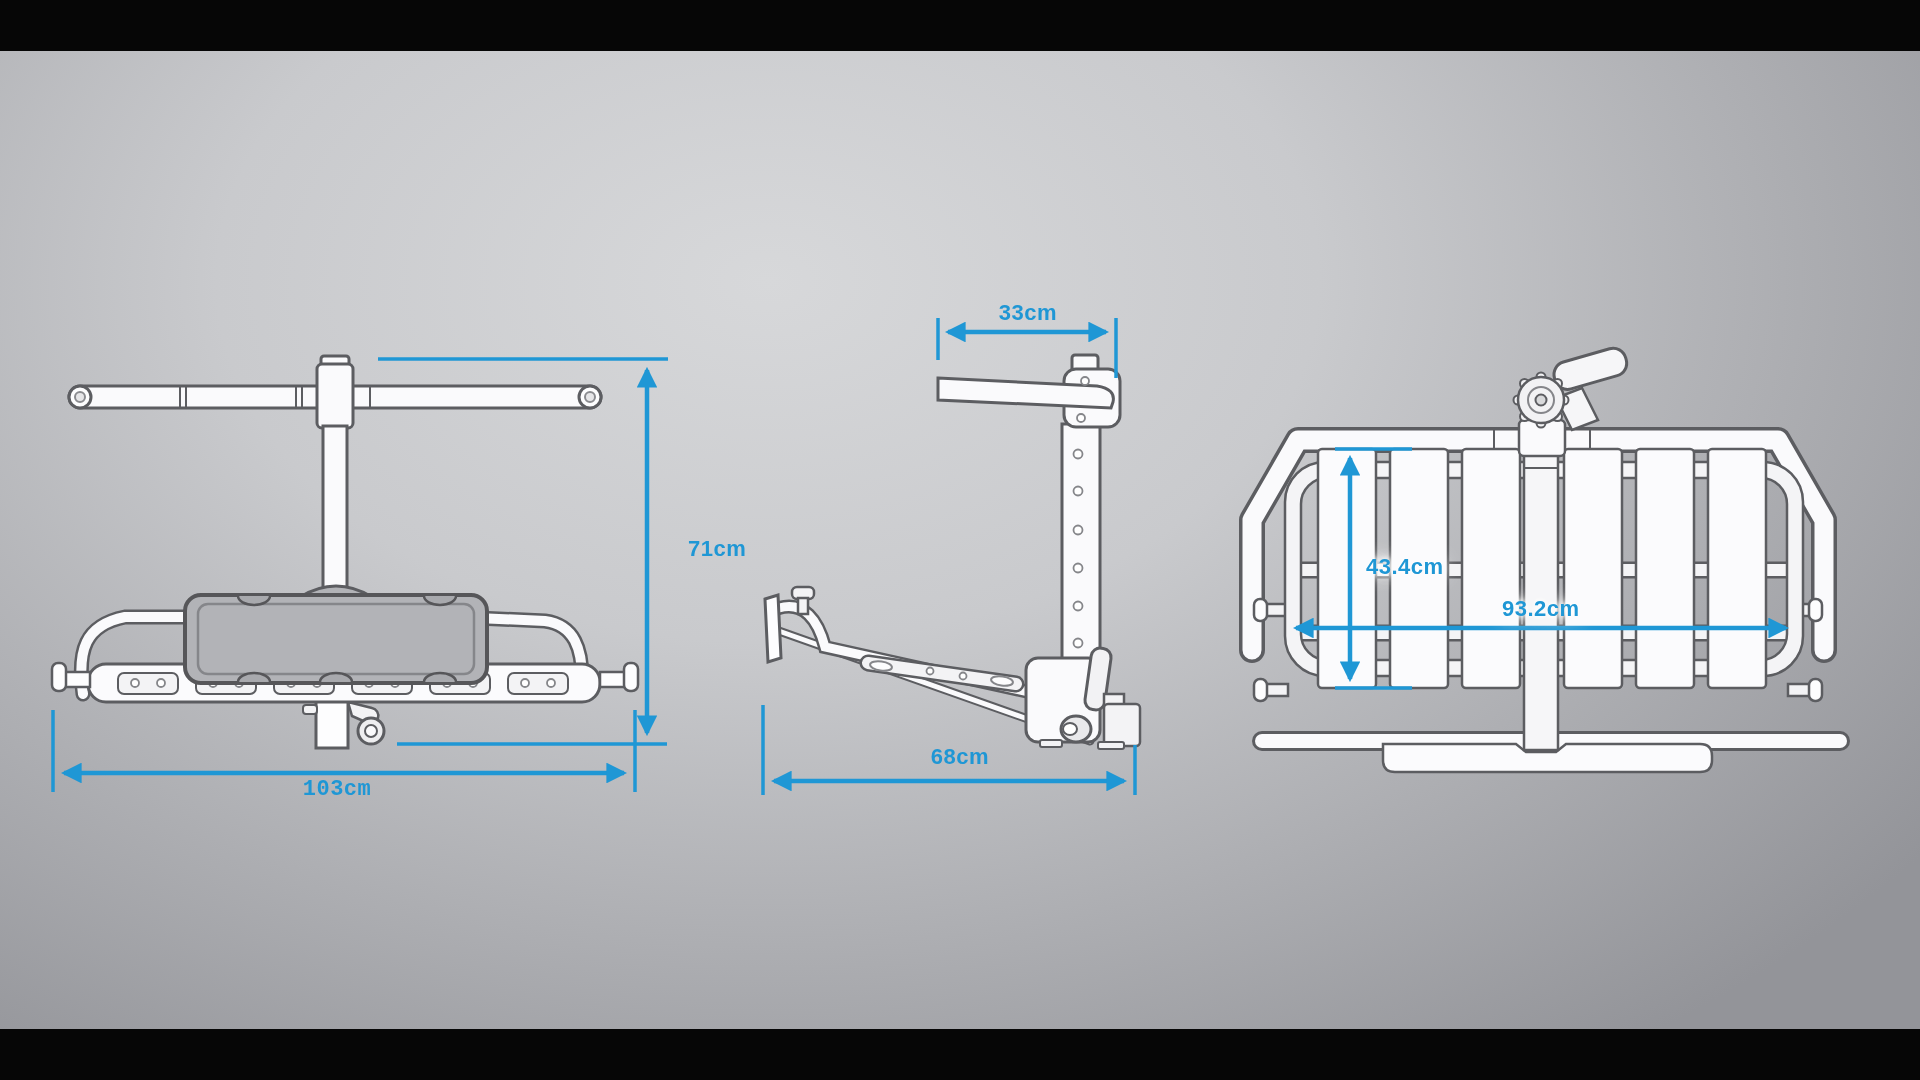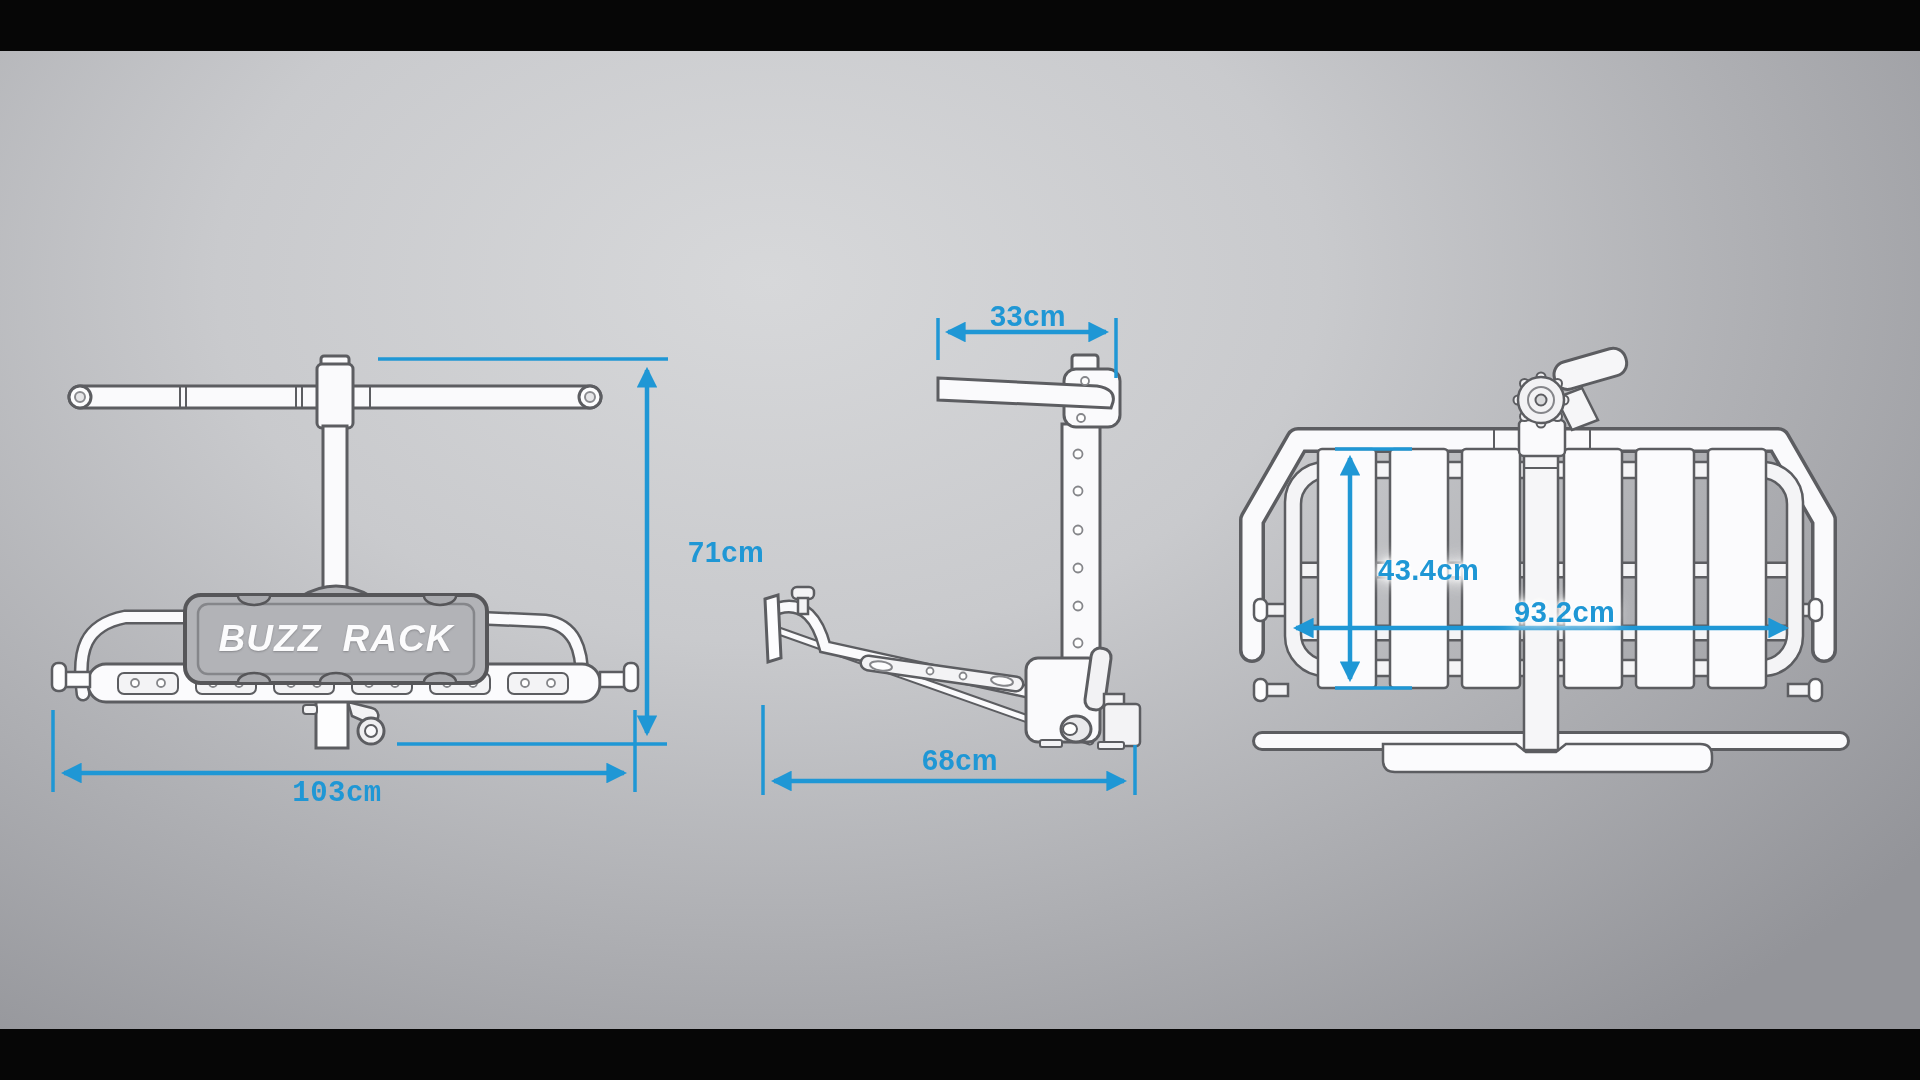--- a/index.html
+++ b/index.html
@@ -6,25 +6,25 @@
   .stage{
     position:relative;width:1920px;height:1080px;overflow:hidden;
     background:radial-gradient(1450px 950px at 40% 26%, #d7d8da 0%, #c9cacd 38%, #adaeb2 70%, #939499 100%);
     font-family:"Liberation Sans", sans-serif;
   }
   .letterbox{position:absolute;left:0;width:1920px;background:#060606;}
   .letterbox.top{top:0;height:51px;}
   .letterbox.bottom{top:1029px;height:51px;}
   svg.draw{position:absolute;left:0;top:0;}
   .dim{
-    position:absolute;font-weight:bold;font-size:29px;color:#1f97d5;
+    position:absolute;font-weight:bold;font-size:22px;color:#1f97d5;
     white-space:nowrap;letter-spacing:0.5px;
   }
   .dim.center{text-align:center;}
-  .halo{text-shadow:0 0 5px #fff,0 0 9px #fff,0 0 14px #fff,0 0 20px #fff,0 0 26px #fff;margin-left:12px;}
+  .halo{text-shadow:0 0 5px #fff,0 0 9px #fff,0 0 14px #fff,0 0 20px #fff,0 0 26px #fff;}
   .brand{
     position:absolute;left:185px;top:618px;width:302px;text-align:center;
     font-style:italic;font-weight:bold;font-size:37px;color:#fcfcfd;
     letter-spacing:1px;word-spacing:10px;
     text-shadow:0 1px 2px rgba(80,80,84,.45);
   }
 </style>
 </head>
 <body>
 
@@ -236,21 +236,20 @@
     <g stroke="#1f97d5" fill="none">
       <line x1="1335" y1="449" x2="1412" y2="449" stroke-width="3.5"></line>
       <line x1="1335" y1="688" x2="1412" y2="688" stroke-width="3.5"></line>
       <line x1="1350" y1="458" x2="1350" y2="679" stroke-width="4.5" marker-start="url(#ah)" marker-end="url(#ah)"></line>
     </g>
     <g stroke="#1f97d5" fill="none">
       <line x1="1296" y1="628" x2="1786" y2="628" stroke-width="4.5" marker-start="url(#ah)" marker-end="url(#ah)"></line>
     </g>
   </svg>
 
-  <div class="brand">BUZZ RACK</div>
 
   <div class="dim" style="left:688px;top:536px;">71cm</div>
   <div class="dim center" style="left:237px;top:777px;width:200px;font-family:Liberation Mono, monospace;">103cm</div>
 
   <div class="dim center" style="left:928px;top:300px;width:200px;">33cm</div>
   <div class="dim center" style="left:860px;top:744px;width:200px;">68cm</div>
 
   <div class="dim halo" style="left:1366px;top:554px;">43.4cm</div>
   <div class="dim halo" style="left:1502px;top:596px;text-align:right;">93.2cm</div>
 

